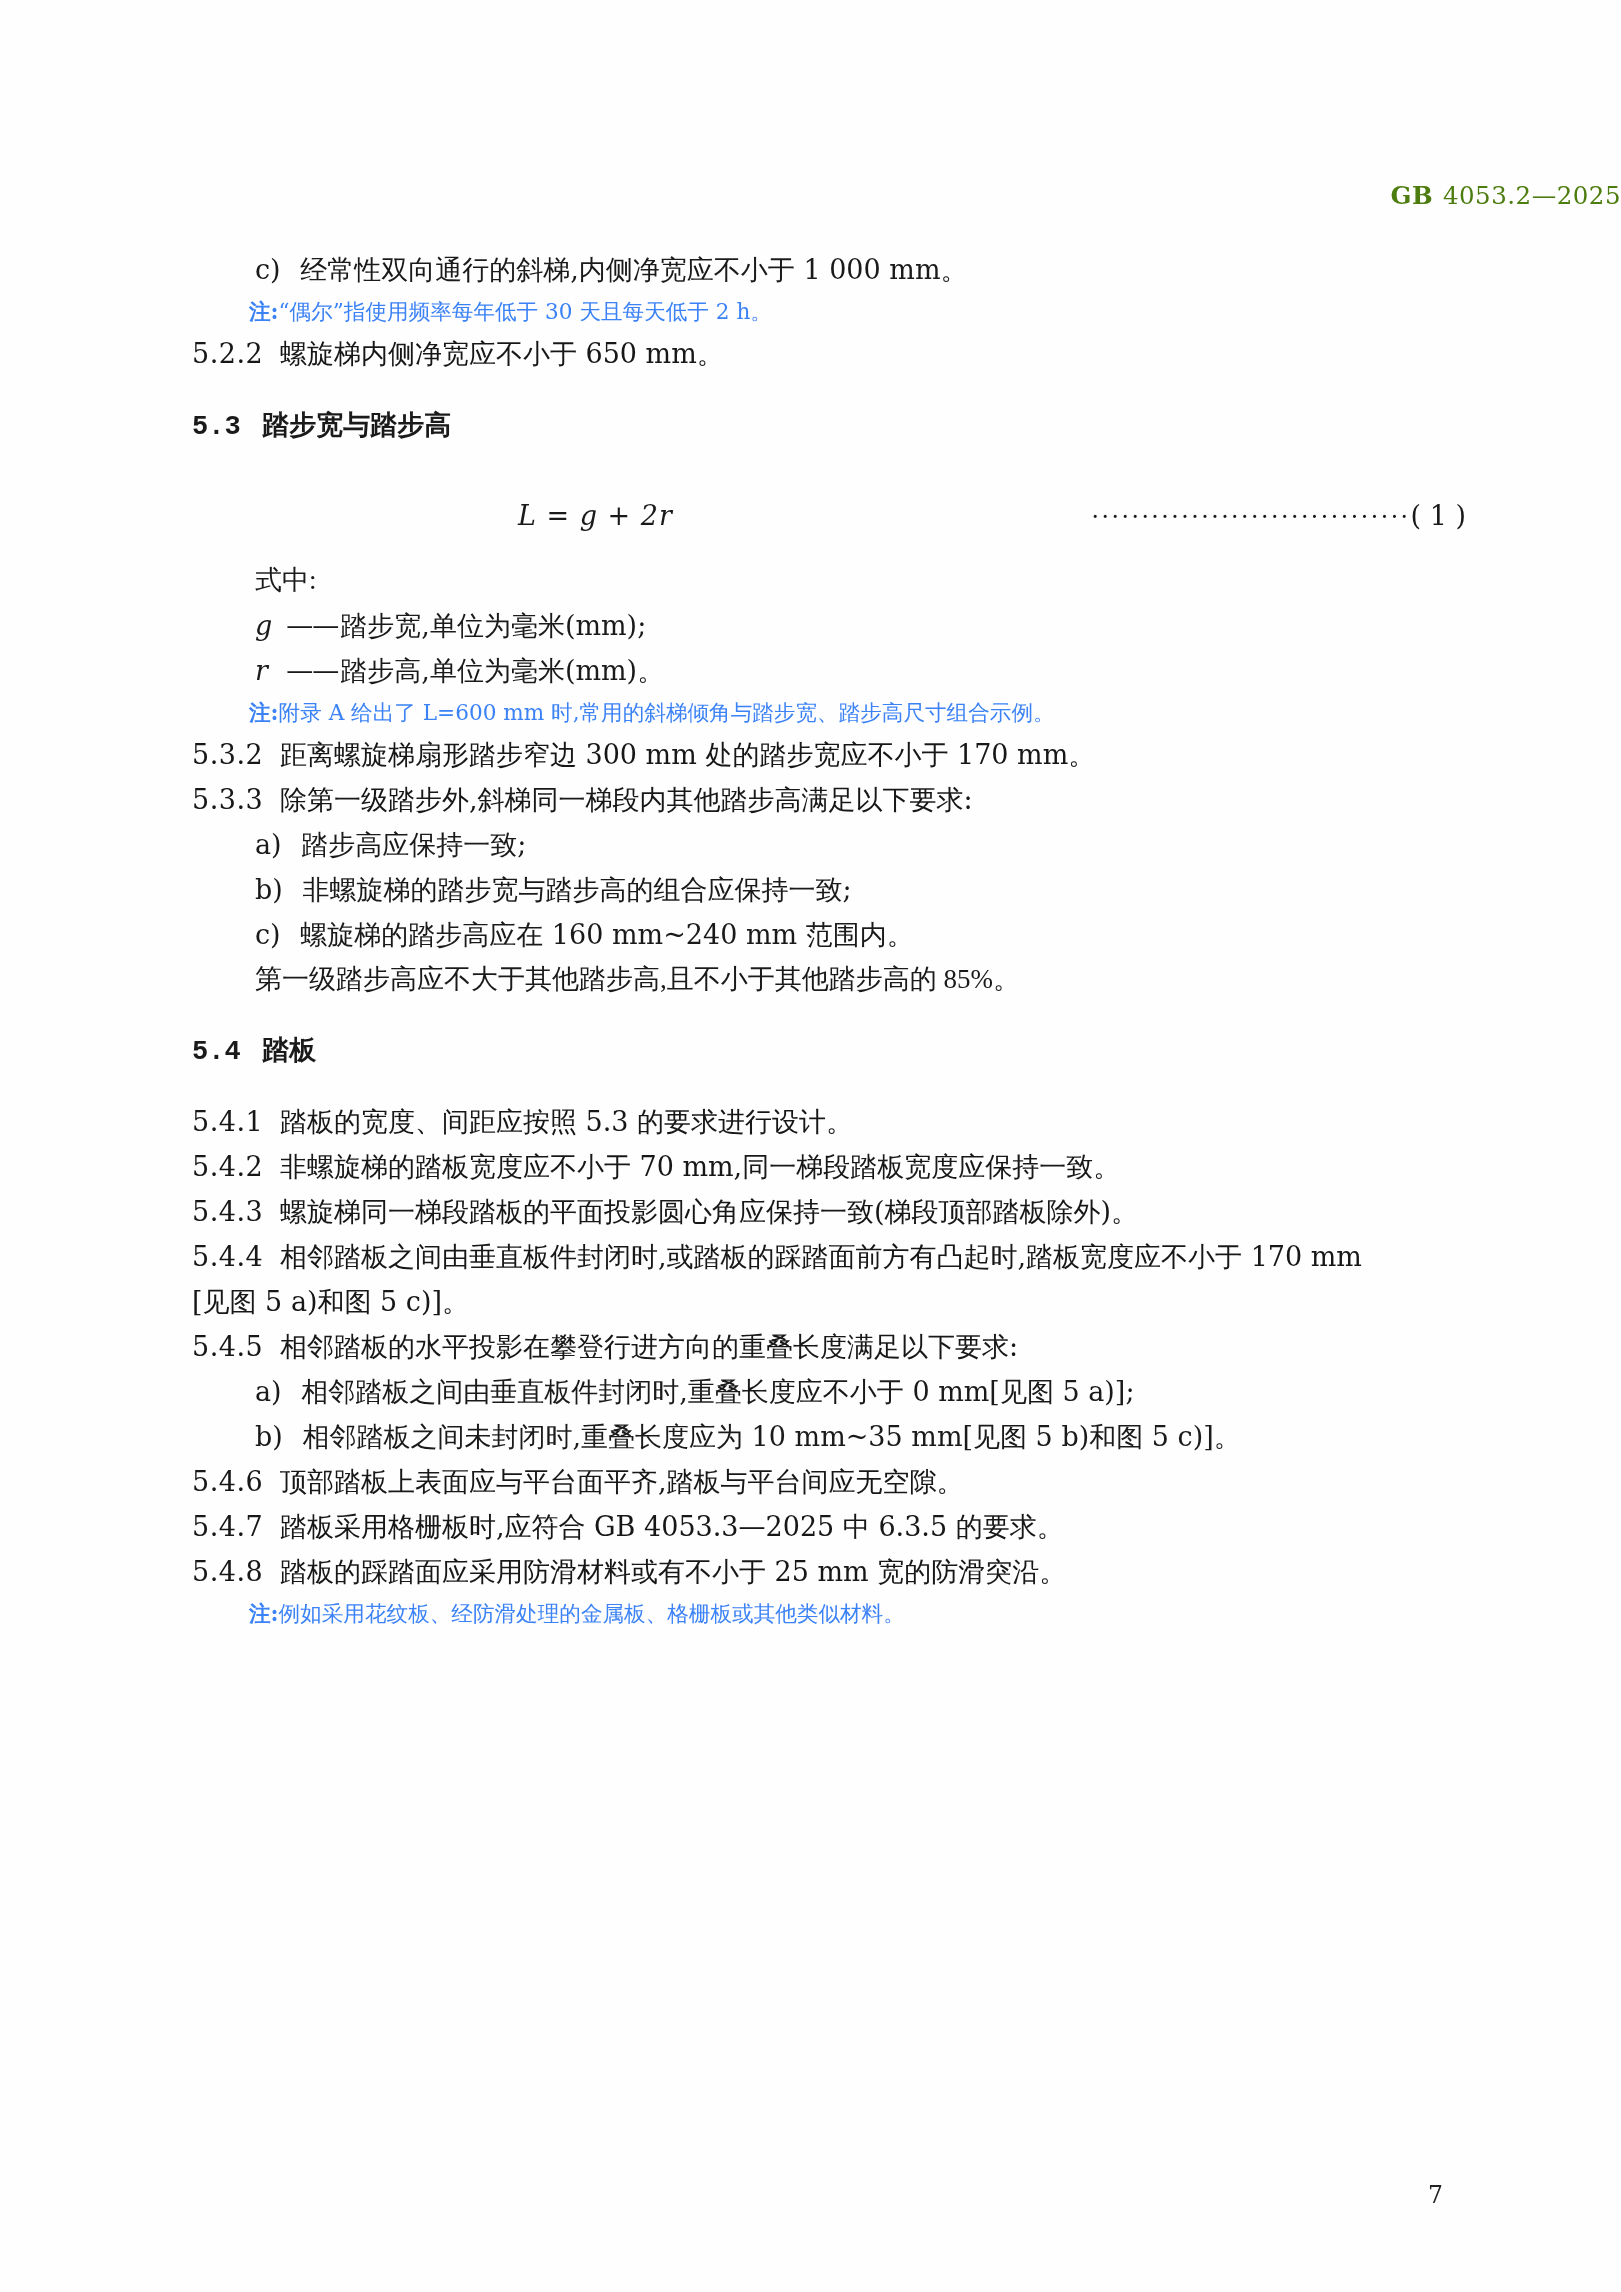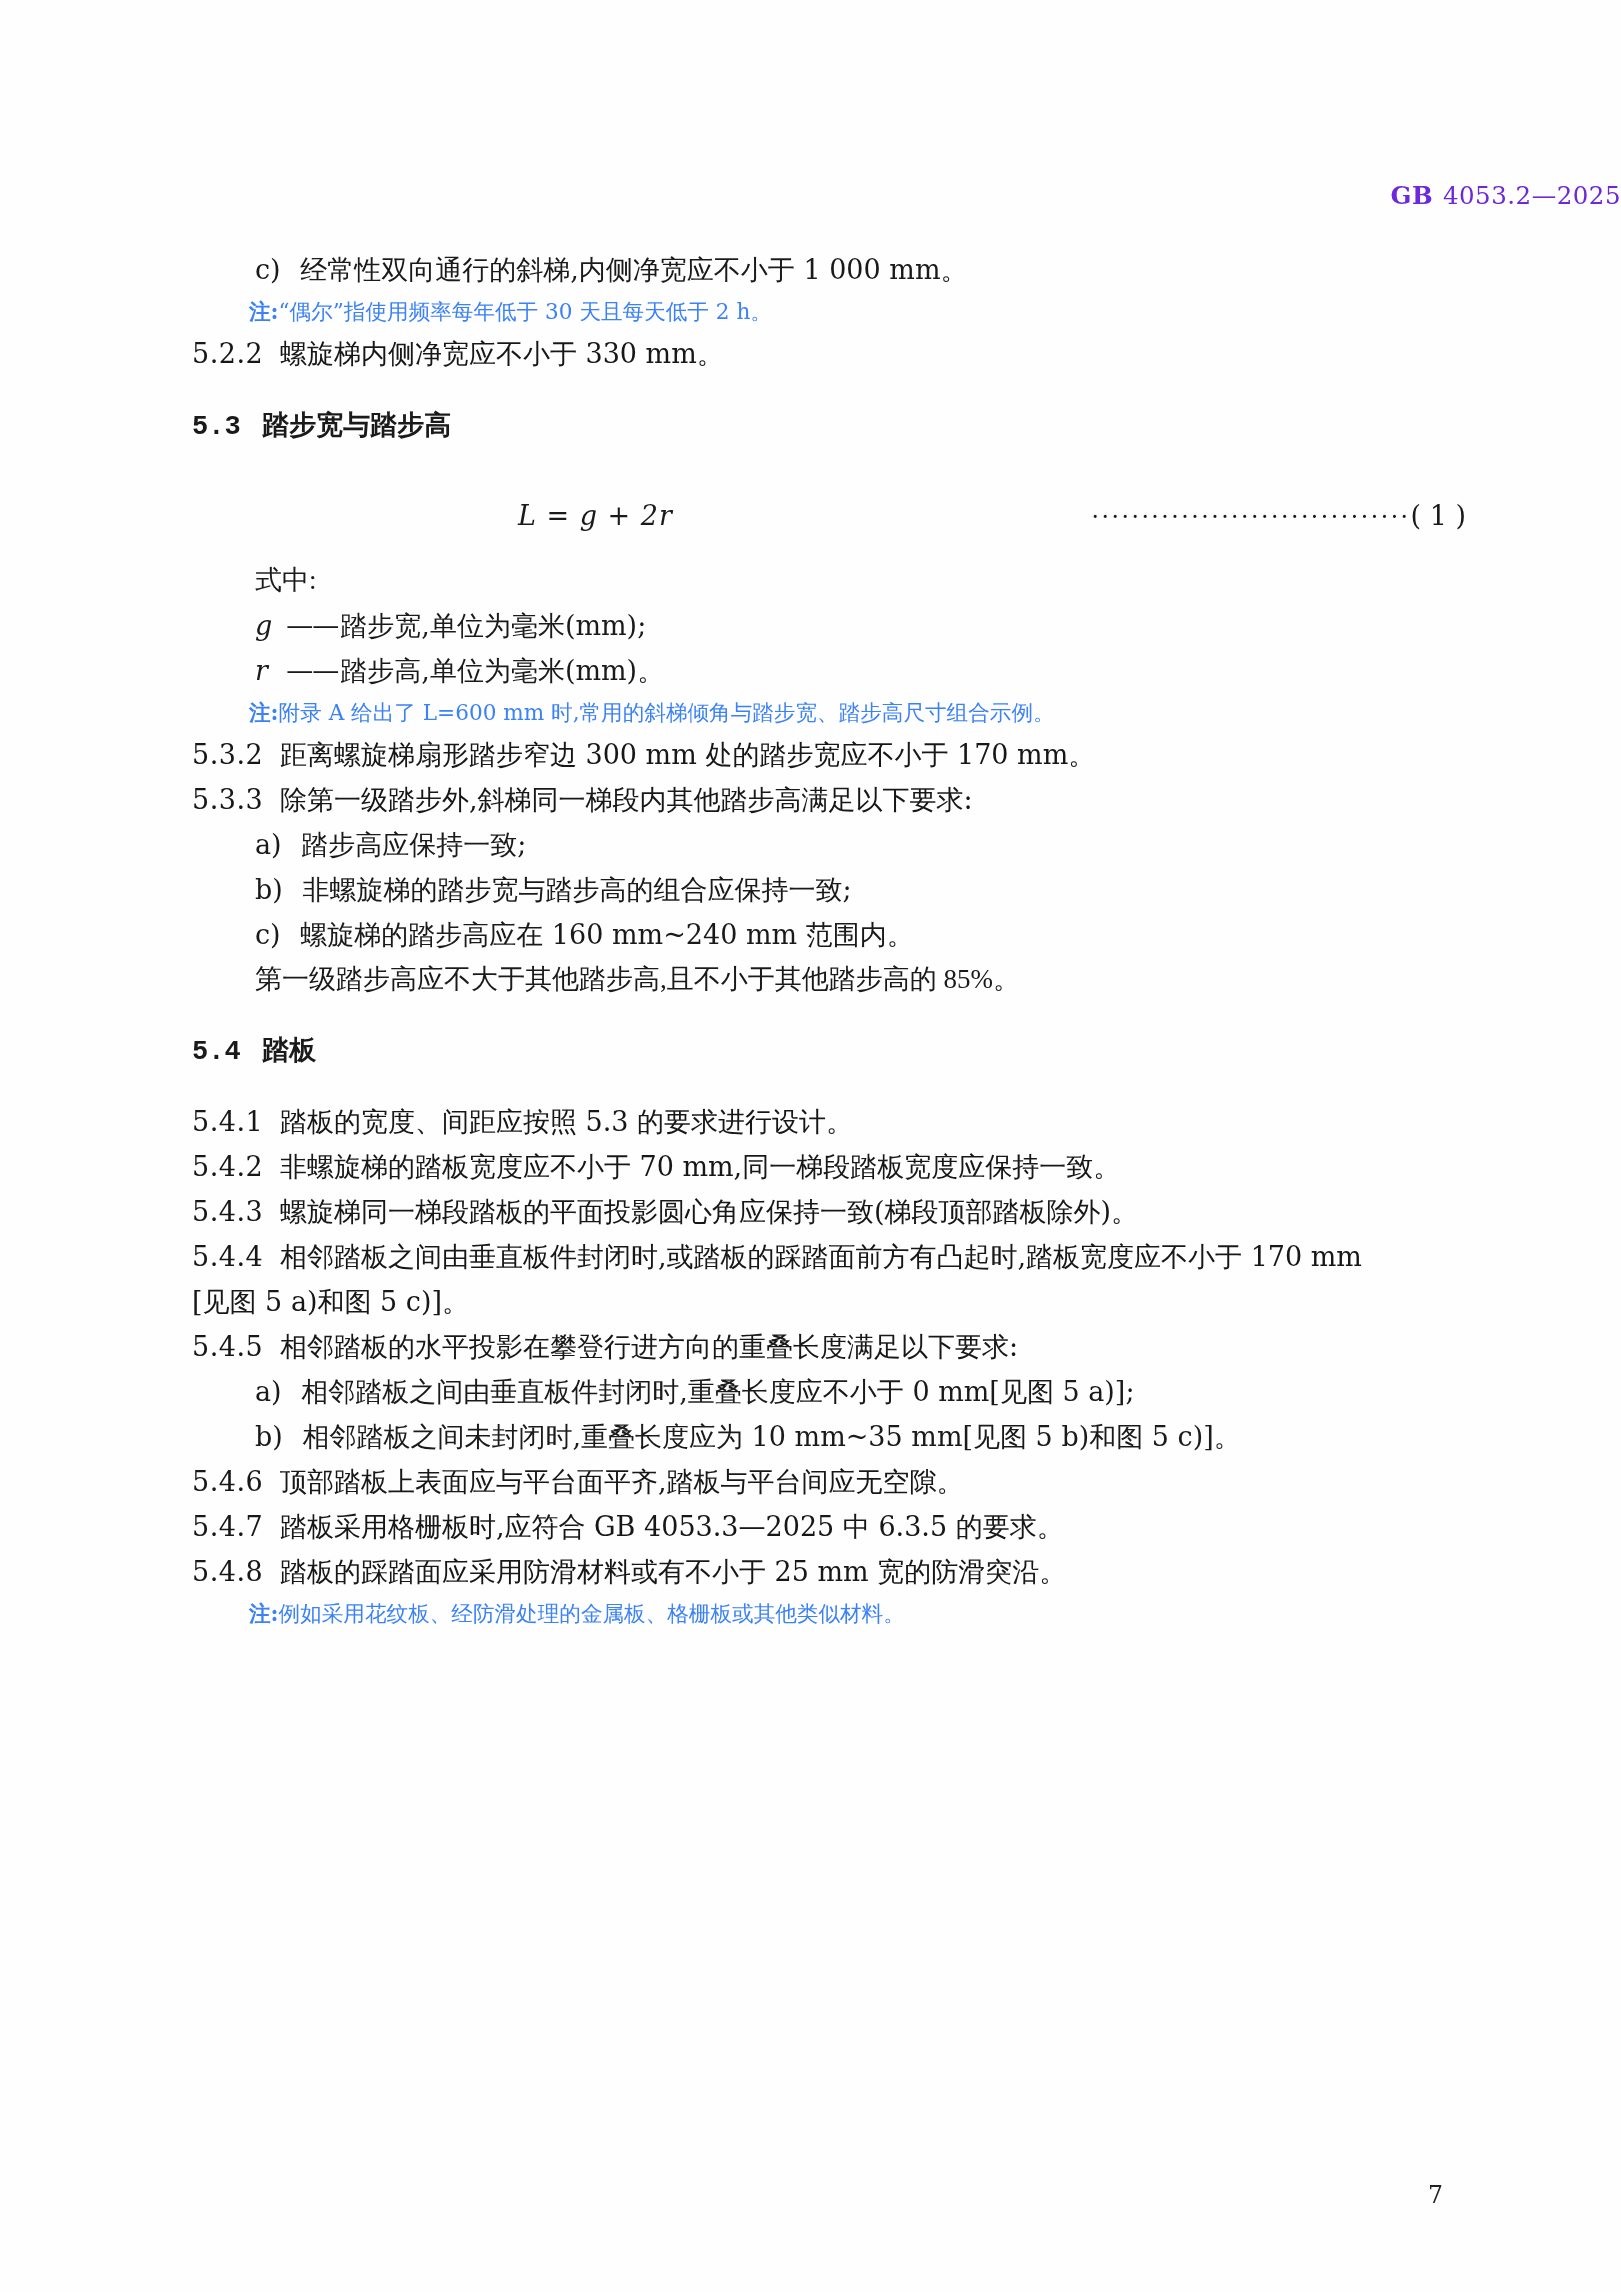--- a/index.html
+++ b/index.html
@@ -24,21 +24,21 @@
 
   
   .page-header {
     position: absolute;
     top: 181px;
     right: 0;
     left: 0;
     text-align: right;
     font-size: 24.5px;
     letter-spacing: 0.5px;
-    color: #6d28d9;
+    color: #4d7c0f;
   }
   .page-header .gb-mark {
     font-family: "DejaVu Serif", "Liberation Serif", serif;
     font-weight: bold;
     margin-right: 9.8px;
   }
   .page-header .gb-num {
     font-weight: normal;
   }
 
@@ -185,21 +185,21 @@
 
     <p class="list-item">
       <span class="marker">c)</span><span>经常性双向通行的斜梯,内侧净宽应不小于 1 000 mm。</span>
     </p>
 
     <p class="note">
       <span class="note-label">注:</span><span>“偶尔”指使用频率每年低于 30 天且每天低于 2 h。</span>
     </p>
 
     <p class="para">
-      <span class="num">5.2.2</span><span>螺旋梯内侧净宽应不小于 330 mm。</span>
+      <span class="num">5.2.2</span><span>螺旋梯内侧净宽应不小于 650 mm。</span>
     </p>
 
     <p class="sec-head">
       <span class="num">5.3</span><span>踏步宽与踏步高</span>
     </p>
 
 
     <div class="spacer-sm"></div>
 
     <div class="formula-row">

